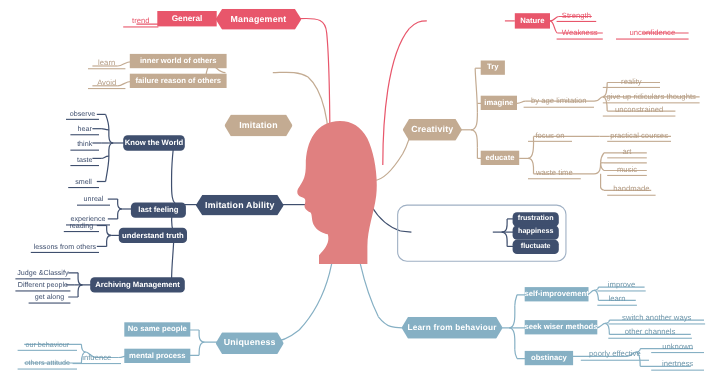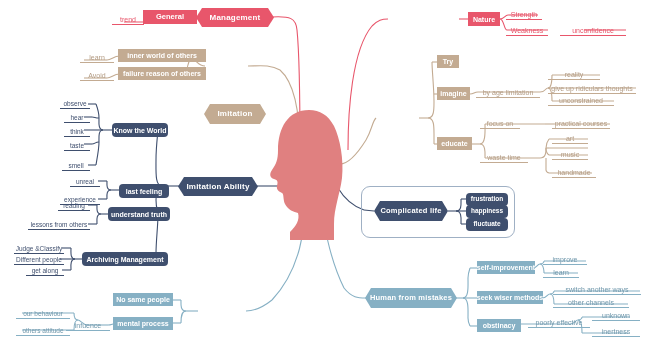--- a/index.html
+++ b/index.html
@@ -300,20 +300,21 @@
   <div class="node leaf c-navy-t" style="left:14px;top:241px;width:50px;height:12px;font-size:6.5px;border-bottom:1px solid #3f4f6e;">
       <span>Judge &amp;Classify</span>
     </div>
   <div class="node leaf c-navy-t" style="left:14px;top:252px;width:50px;height:12px;font-size:6.5px;border-bottom:1px solid #3f4f6e;">
       <span>Different people</span>
     </div>
   <div class="node leaf c-navy-t" style="left:26px;top:263px;width:38px;height:12px;font-size:6.5px;border-bottom:1px solid #3f4f6e;">
       <span>get along</span>
     </div>
 
+  <div class="node hex hexshape c-blue" style="left:196px;top:302px;width:62px;height:20px;font-size:8px;">Uniqueness</div>
   <div class="node rect c-blue" style="left:113px;top:293px;width:60px;height:13px;font-size:7px;">No same people</div>
   <div class="node rect c-blue" style="left:113px;top:317px;width:60px;height:13px;font-size:7px;">mental process</div>
   <div class="node leaf c-blue-t" style="left:66px;top:318px;width:44px;height:12px;font-size:7px;border-bottom:1px solid #86b0c4;">
       <span>infuence</span>
     </div>
   <div class="node leaf c-blue-t" style="left:16px;top:306px;width:54px;height:12px;font-size:6.5px;border-bottom:1px solid #86b0c4;">
       <span>our behaviour</span>
     </div>
   <div class="node leaf c-blue-t" style="left:16px;top:323px;width:54px;height:12px;font-size:6.5px;border-bottom:1px solid #86b0c4;">
       <span>others attitude</span>
@@ -323,20 +324,21 @@
   <div class="node leaf c-red-t" style="left:506px;top:7px;width:36px;height:12px;font-size:7px;border-bottom:1px solid #e8566b;">
       <span>Strength</span>
     </div>
   <div class="node leaf c-red-t" style="left:506px;top:23px;width:42px;height:12px;font-size:7px;border-bottom:1px solid #e8566b;">
       <span>Weakness</span>
     </div>
   <div class="node leaf c-red-t" style="left:560px;top:23px;width:66px;height:12px;font-size:7px;border-bottom:1px solid #e8566b;">
       <span>unconfidence</span>
     </div>
 
+  <div class="node hex hexshape c-tan" style="left:366px;top:108px;width:54px;height:20px;font-size:8px;">Creativity</div>
   <div class="node rect c-tan" style="left:437px;top:55px;width:22px;height:13px;font-size:7px;">Try</div>
   <div class="node rect c-tan" style="left:437px;top:87px;width:33px;height:13px;font-size:7px;">imagine</div>
   <div class="node leaf c-tan-t" style="left:476px;top:85px;width:64px;height:12px;font-size:7px;border-bottom:1px solid #c3ab92;">
       <span>by age limitation</span>
     </div>
   <div class="node leaf c-tan-t" style="left:548px;top:67px;width:52px;height:12px;font-size:7px;border-bottom:1px solid #c3ab92;">
       <span>reality</span>
     </div>
   <div class="node leaf c-tan-t" style="left:548px;top:81px;width:88px;height:12px;font-size:7px;border-bottom:1px solid #c3ab92;">
       <span>give up ridiculars thoughts</span>
@@ -358,26 +360,25 @@
   <div class="node leaf c-tan-t" style="left:552px;top:131px;width:36px;height:12px;font-size:7px;border-bottom:1px solid #c3ab92;">
       <span>art</span>
     </div>
   <div class="node leaf c-tan-t" style="left:552px;top:147px;width:36px;height:12px;font-size:7px;border-bottom:1px solid #c3ab92;">
       <span>music</span>
     </div>
   <div class="node leaf c-tan-t" style="left:552px;top:165px;width:44px;height:12px;font-size:7px;border-bottom:1px solid #c3ab92;">
       <span>handmade</span>
     </div>
 
-  <div class="node hex hexshape c-navy" style="left:374px;top:201px;width:74px;height:20px;font-size:7.5px;">Complicated life</div>
   <div class="node rect roundrect c-navy" style="left:466px;top:193px;width:42px;height:13px;font-size:6.5px;">frustration</div>
   <div class="node rect roundrect c-navy" style="left:466px;top:205px;width:42px;height:13px;font-size:6.5px;">happiness</div>
   <div class="node rect roundrect c-navy" style="left:466px;top:218px;width:42px;height:13px;font-size:6.5px;">fluctuate</div>
 
-  <div class="node hex hexshape c-blue" style="left:365px;top:288px;width:92px;height:20px;font-size:7.5px;">Human from mistakes</div>
+  <div class="node hex hexshape c-blue" style="left:365px;top:288px;width:92px;height:20px;font-size:7.5px;">Learn from behaviour</div>
   <div class="node rect c-blue" style="left:477px;top:261px;width:58px;height:13px;font-size:7px;">self-improvement</div>
   <div class="node leaf c-blue-t" style="left:543px;top:252px;width:44px;height:12px;font-size:7px;border-bottom:1px solid #86b0c4;">
       <span>improve</span>
     </div>
   <div class="node leaf c-blue-t" style="left:543px;top:265px;width:36px;height:12px;font-size:7px;border-bottom:1px solid #86b0c4;">
       <span>learn</span>
     </div>
 
   <div class="node rect c-blue" style="left:477px;top:291px;width:66px;height:13px;font-size:7px;">seek wiser methods</div>
   <div class="node leaf c-blue-t" style="left:553px;top:282px;width:88px;height:12px;font-size:7px;border-bottom:1px solid #86b0c4;">

